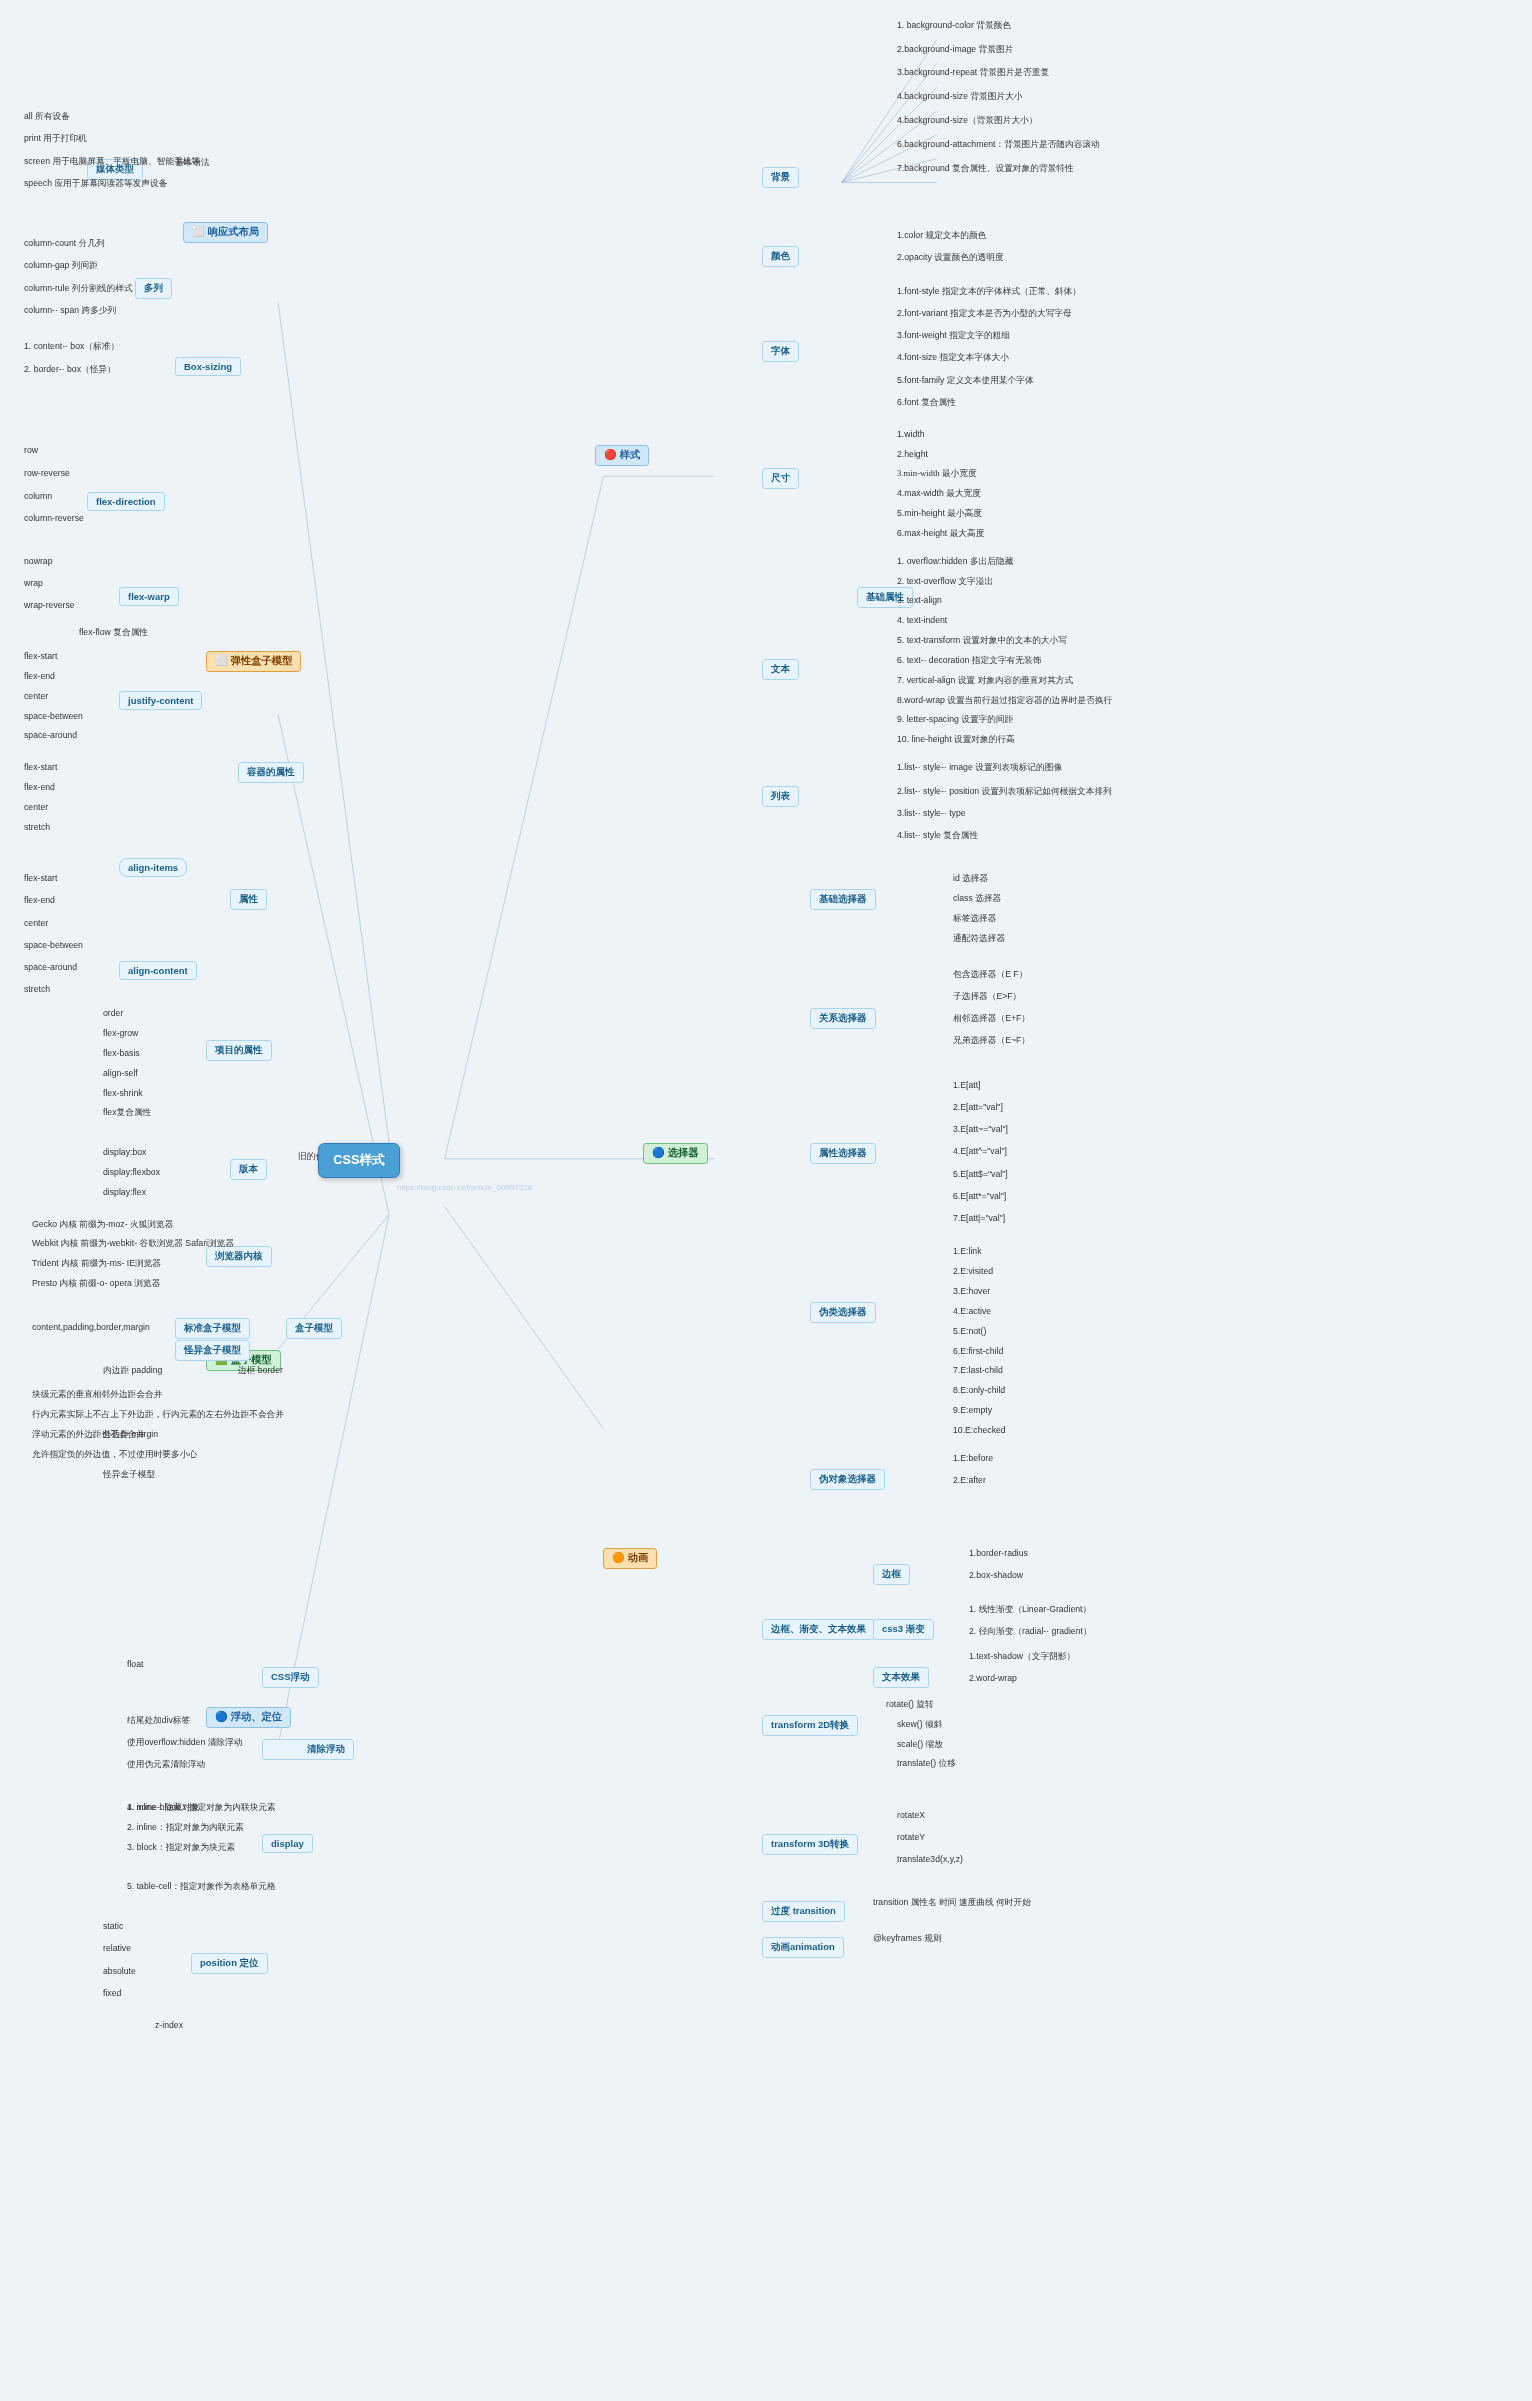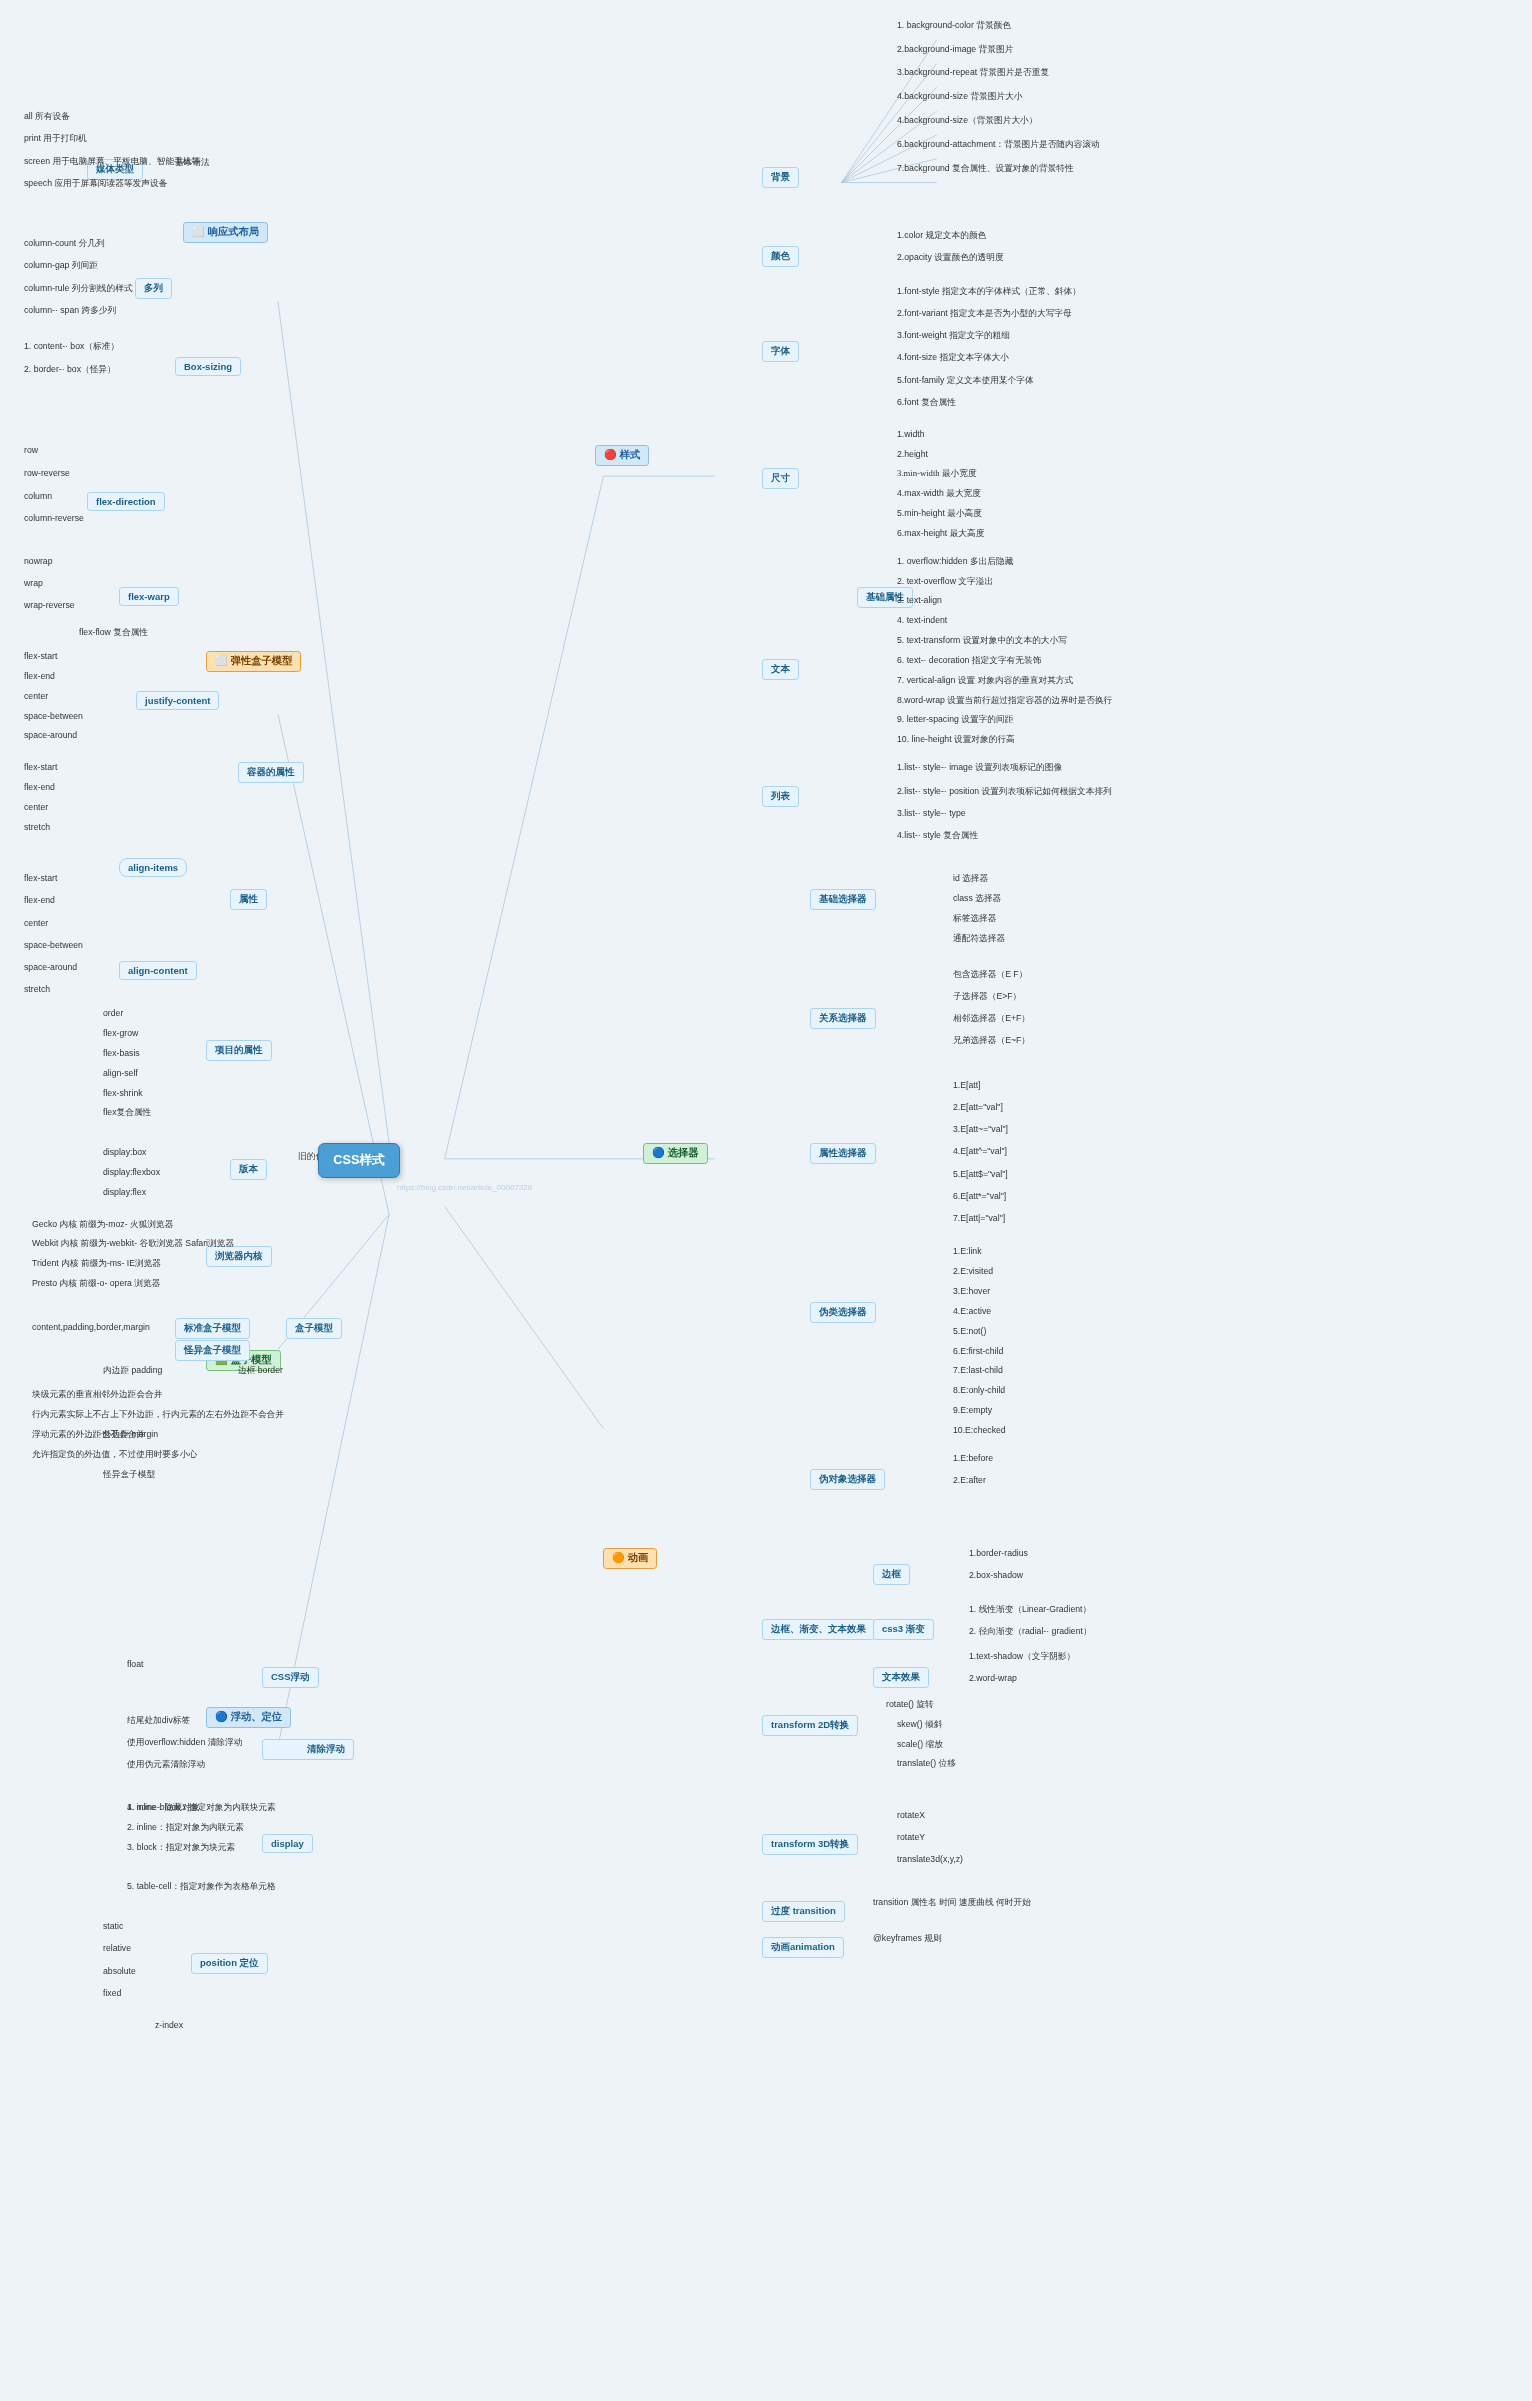--- a/index.html
+++ b/index.html
@@ -399,21 +399,21 @@
   </div>
 
   <div class="leaf" style="left:79px; top:627px;">
     <span>flex-flow 复合属性</span>
   </div>
 
   <div class="branch-node" style="left:238px; top:762px;">
     <span>容器的属性</span>
   </div>
 
-  <div class="branch-node" style="left:136px; top:691px;">
+  <div class="branch-node" style="left:119px; top:691px;">
     <span>justify-content</span>
   </div>
   <div class="leaf" style="left:24px; top:651px;">
     <span>flex-start</span>
   </div>
   <div class="leaf" style="left:24px; top:671px;">
     <span>flex-end</span>
   </div>
   <div class="leaf" style="left:24px; top:691px;">
     <span>center</span>

